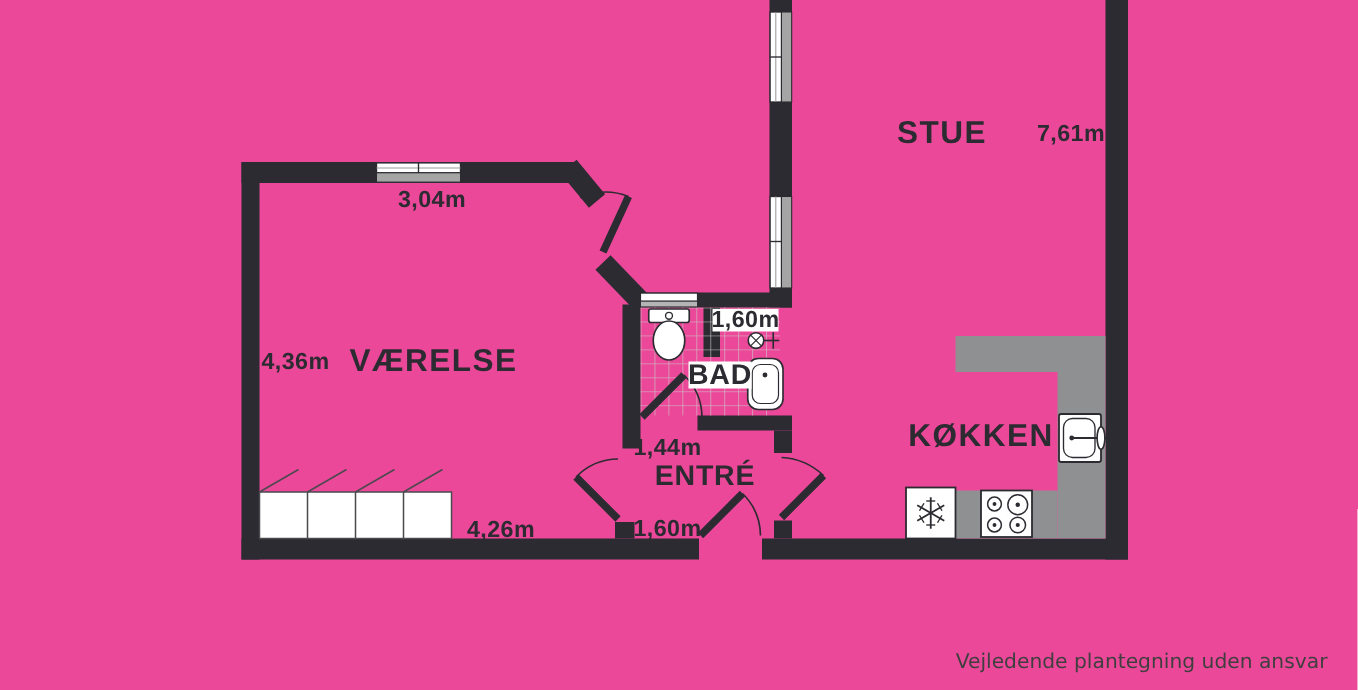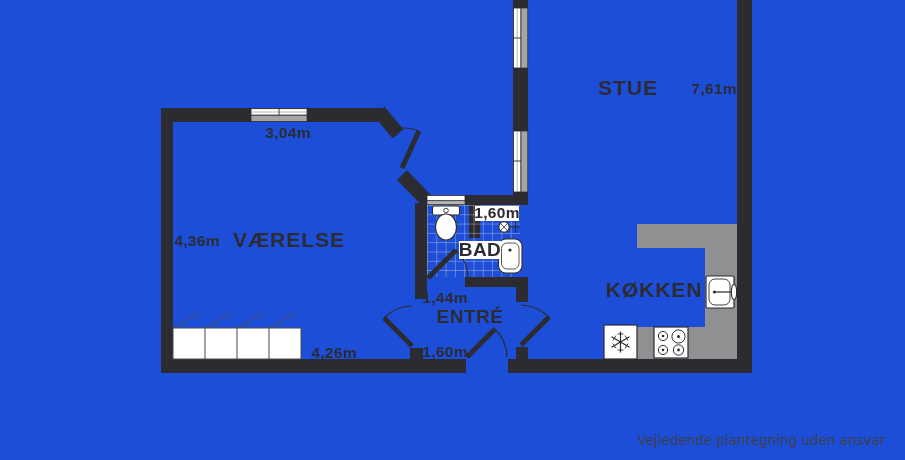--- a/index.html
+++ b/index.html
@@ -1,16 +1,16 @@
 <!DOCTYPE html>
 <html><head>
 <meta charset="utf-8">
 <style>
   html,body{margin:0;padding:0;background:#fff;}
-  .stage{position:relative;width:905px;height:460px;background:#1d4ed8;overflow:hidden;
+  .stage{position:relative;width:905px;height:460px;background:#ec4899;overflow:hidden;
          font-family:"Liberation Sans", sans-serif;}
   svg text{font-family:"Liberation Sans", sans-serif; fill:#2b2b31;}
   .room-label{font-size:21px;font-weight:700;letter-spacing:1px;}
   .room-label-sm{font-size:19px;font-weight:700;letter-spacing:0.5px;}
   .dim-label{font-size:15.5px;font-weight:600;letter-spacing:0.3px;}
   .disclaimer{font-family:"DejaVu Sans", sans-serif;font-size:13.5px;font-weight:400;fill:#3f3f3f;letter-spacing:0px;}
 </style>
 </head>
 <body>
 

